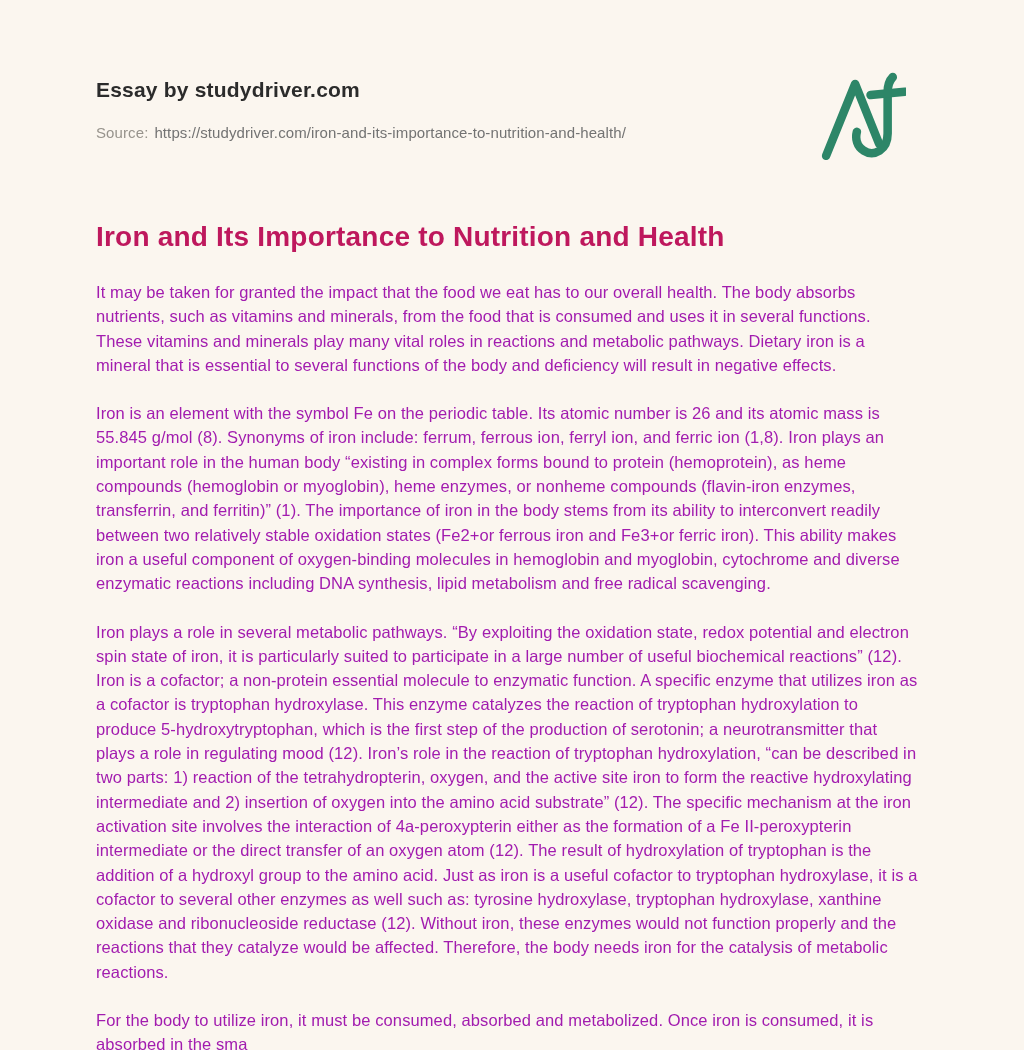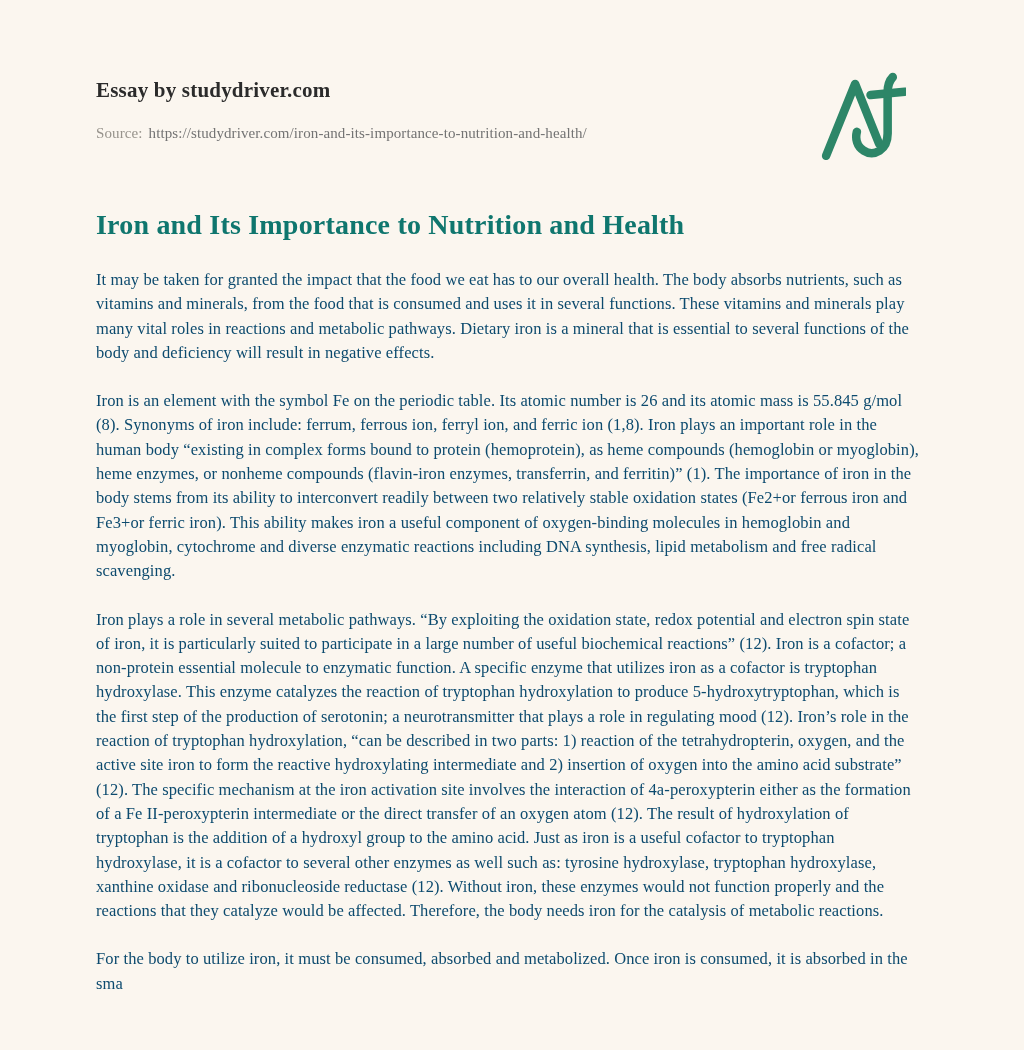--- a/index.html
+++ b/index.html
@@ -8,21 +8,20 @@
     background: #fbf6ef;
     font-family: "Liberation Sans", sans-serif;
   }
   .page {
     position: relative;
     width: 1024px;
     height: 1050px;
     margin: 0 auto;
     background: #fbf6ef;
     overflow: hidden;
-    font-family: Liberation Serif, serif;
   }
   .content {
     padding: 0 96px;
   }
   .header {
     display: flex;
     justify-content: space-between;
     align-items: flex-start;
     padding-top: 78px;
   }
@@ -48,35 +47,35 @@
     cursor: pointer;
   }
   .logo {
     width: 88px;
     height: 94px;
     margin-top: -6px;
     margin-right: 22px;
     flex: 0 0 auto;
   }
   h1.title {
-    margin: 42px 0 0 0;
+    margin: 54px 0 0 0;
     font-size: 28px;
     line-height: 34px;
     font-weight: 700;
-    color: #0f766e;
+    color: #be185d;
     letter-spacing: 0.2px;
   }
   .body-text {
     margin-top: 26px;
   }
   .body-text p {
     margin: 0 8px 24px 0;
     font-size: 16.5px;
     line-height: 24.3px;
-    color: #0c4a6e;
+    color: #a21caf;
     letter-spacing: 0.1px;
   }
 </style>
 </head>
 <body>
 
 <div class="page">
   <div class="content">
 
     <div class="header">

